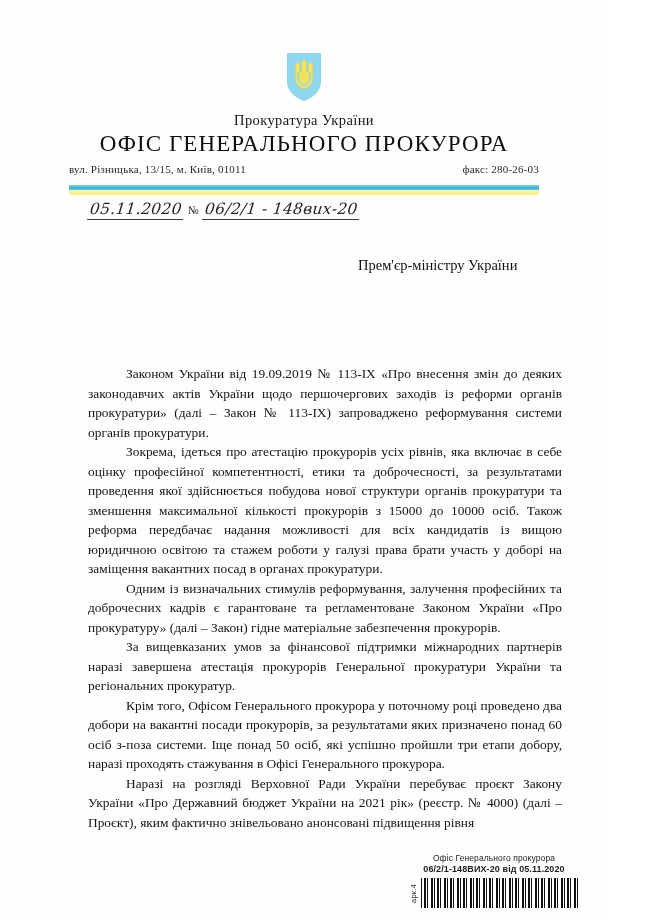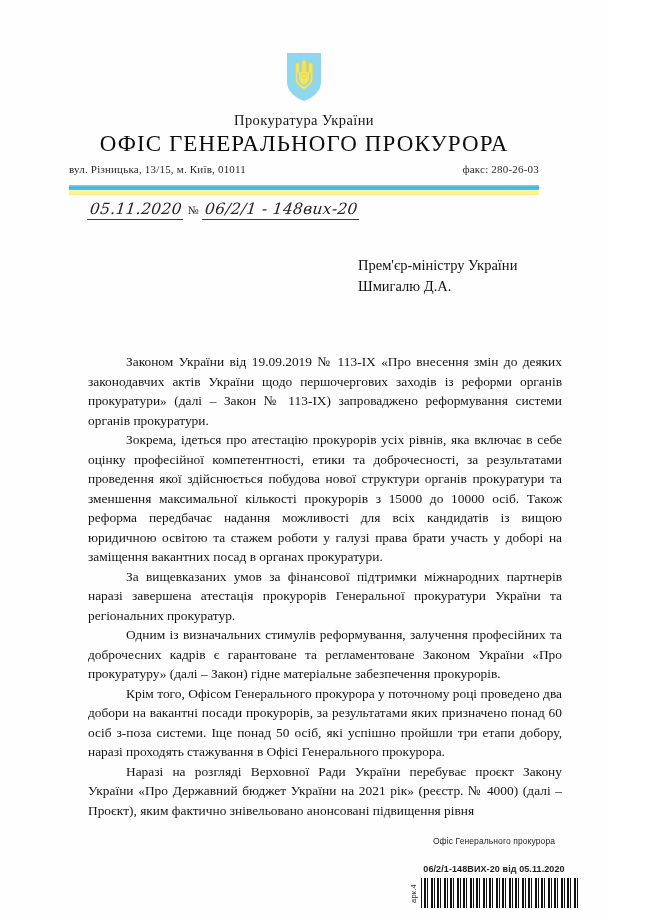--- a/index.html
+++ b/index.html
@@ -148,21 +148,21 @@
     font-size: 14.5px;
     color: #111;
     letter-spacing: 0.2px;
   }
   .salutation b { font-weight: bold; }
 
   
   .body-text {
     position: absolute;
     left: 88px;
-    top: 352px;
+    top: 364px;
     width: 474px;
     font-size: 13.4px;
     line-height: 1.455;
     text-align: justify;
     color: #141414;
   }
   .body-text p {
     margin: 0;
     text-indent: 38px;
   }
@@ -177,21 +177,21 @@
     font-family: "Liberation Sans", sans-serif;
     color: #1d1d1d;
   }
   .stamp-org {
     font-size: 8.5px;
     letter-spacing: 0.1px;
   }
   .stamp-num {
     font-size: 9px;
     font-weight: bold;
-    margin-top: 18px;
+    margin-top: 1px;
     letter-spacing: 0.1px;
   }
   .barcode-row {
     display: flex;
     align-items: center;
     justify-content: center;
     margin-top: 4px;
   }
   .sheet-label {
     font-size: 7.5px;
@@ -244,29 +244,28 @@
   <div class="ref-block">
     <div class="ref-line">
       <span class="hand">05.11.2020</span>
       <span class="ref-numsign">№</span>
       <span class="hand">06/2/1 - 148вих-20</span>
     </div>
   </div>
 
   <div class="addressee">
     <div>Прем'єр-міністру України</div>
-    <div>Шмигалю Д.А.</div>
   </div>
 
 
   <div class="body-text">
     <p>Законом України від 19.09.2019 № 113-IX «Про внесення змін до деяких законодавчих актів України щодо першочергових заходів із реформи органів прокуратури» (далі – Закон № 113-IX) запроваджено реформування системи органів прокуратури.</p>
     <p>Зокрема, ідеться про атестацію прокурорів усіх рівнів, яка включає в себе оцінку професійної компетентності, етики та доброчесності, за результатами проведення якої здійснюється побудова нової структури органів прокуратури та зменшення максимальної кількості прокурорів з 15000 до 10000 осіб. Також реформа передбачає надання можливості для всіх кандидатів із вищою юридичною освітою та стажем роботи у галузі права брати участь у доборі на заміщення вакантних посад в органах прокуратури.</p>
+    <p>Одним із визначальних стимулів реформування, залучення професійних та доброчесних кадрів є гарантоване та регламентоване Законом України «Про прокуратуру» (далі – Закон) гідне матеріальне забезпечення прокурорів.</p>
     <p>За вищевказаних умов за фінансової підтримки міжнародних партнерів наразі завершена атестація прокурорів Генеральної прокуратури України та регіональних прокуратур.</p>
-    <p>Одним із визначальних стимулів реформування, залучення професійних та доброчесних кадрів є гарантоване та регламентоване Законом України «Про прокуратуру» (далі – Закон) гідне матеріальне забезпечення прокурорів.</p>
     <p>Крім того, Офісом Генерального прокурора у поточному році проведено два добори на вакантні посади прокурорів, за результатами яких призначено понад 60 осіб з-поза системи. Іще понад 50 осіб, які успішно пройшли три етапи добору, наразі проходять стажування в Офісі Генерального прокурора.</p>
     <p>Наразі на розгляді Верховної Ради України перебуває проєкт Закону України «Про Державний бюджет України на 2021 рік» (реєстр. № 4000) (далі – Проєкт), яким фактично знівельовано анонсовані підвищення рівня</p>
   </div>
 
   <div class="footer-stamp">
     <div class="stamp-org">Офіс Генерального прокурора</div>
     <div class="stamp-num">06/2/1-148ВИХ-20 від 05.11.2020</div>
     <div class="barcode-row">
       <span class="sheet-label">арк.4</span>
       <div class="barcode"></div>

